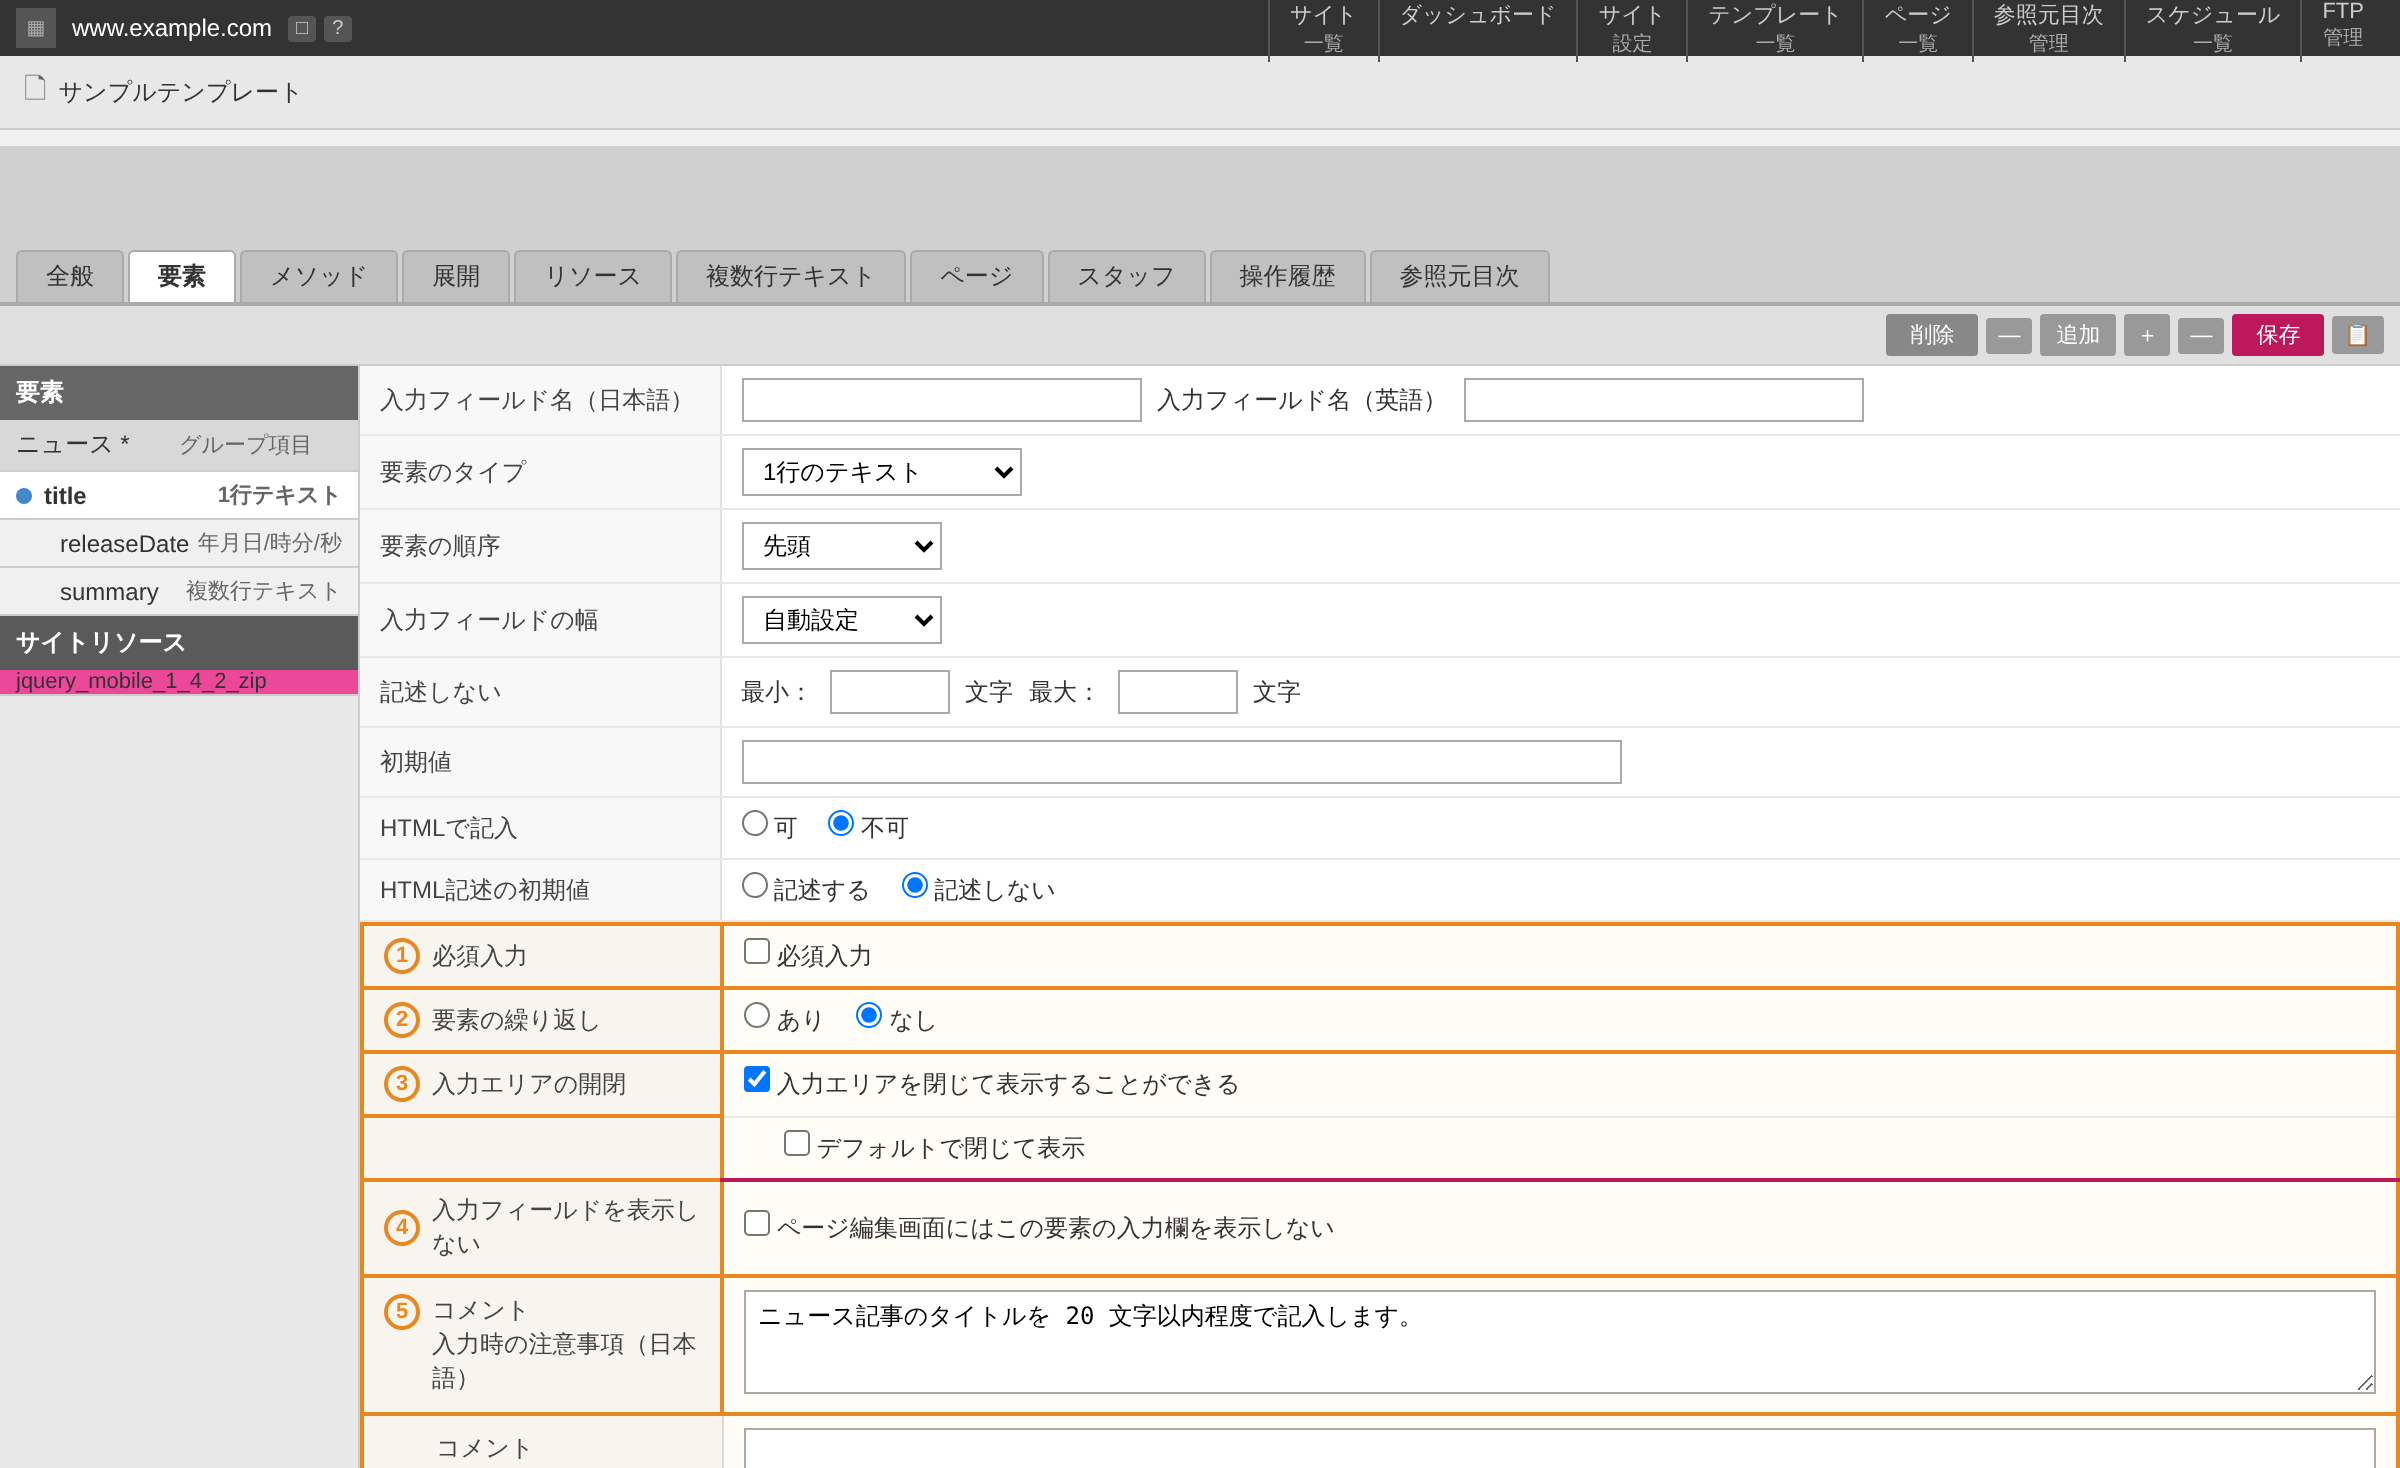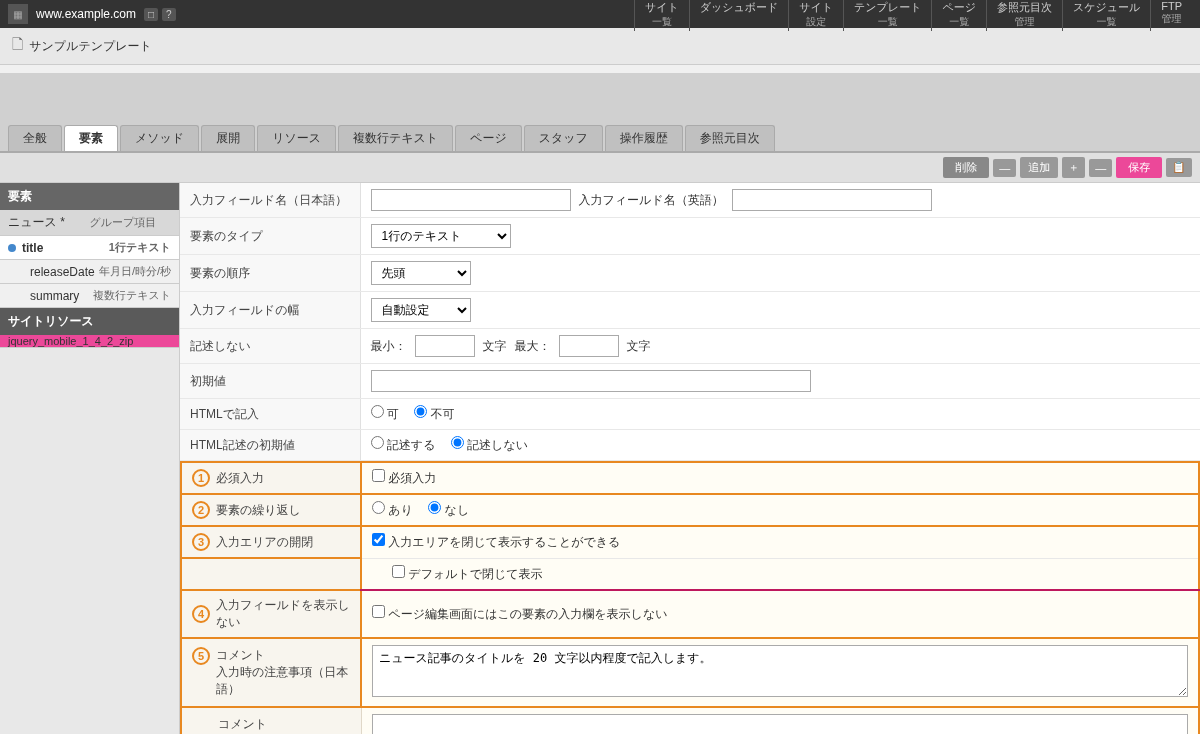--- a/index.html
+++ b/index.html
@@ -92,21 +92,21 @@
     }
     .btn-plus {
       background: #999; color: #fff; border: none; padding: 3px 6px;
       font-size: 11px; cursor: pointer; border-radius: 2px;
     }
     .btn-minus {
       background: #999; color: #fff; border: none; padding: 3px 6px;
       font-size: 11px; cursor: pointer; border-radius: 2px;
     }
     .btn-save {
-      background: #ec4899; color: #fff; border: none; padding: 3px 12px;
+      background: #be185d; color: #fff; border: none; padding: 3px 12px;
       font-size: 11px; cursor: pointer; border-radius: 2px;
     }
     .btn-copy {
       background: #999; color: #fff; border: none; padding: 3px 6px;
       font-size: 11px; cursor: pointer; border-radius: 2px;
     }
 
     
     .main-layout {
       display: flex;

